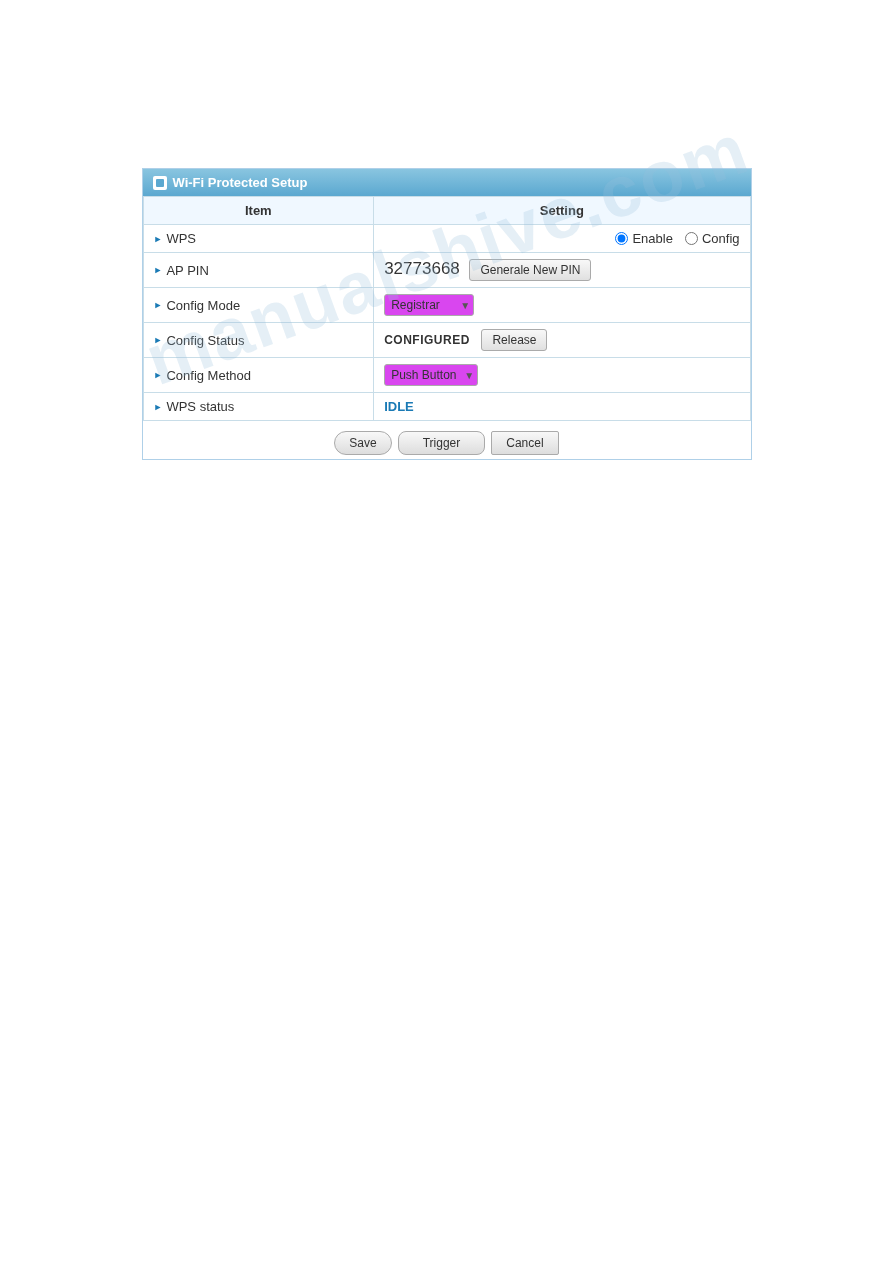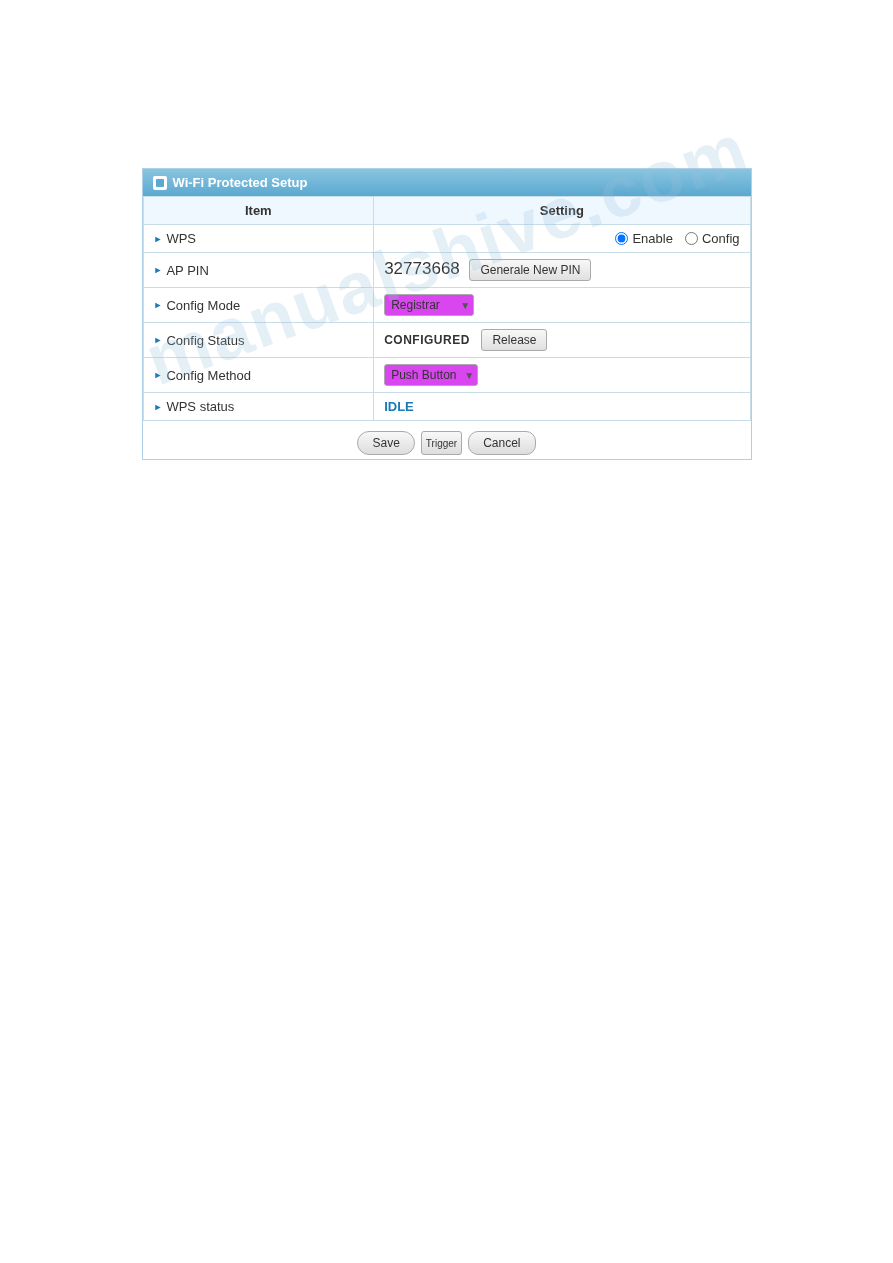--- a/index.html
+++ b/index.html
@@ -202,31 +202,31 @@
       border-radius: 12px;
       padding: 4px 14px;
       font-size: 12px;
       cursor: pointer;
       color: #333;
     }
 
     .btn-trigger {
       background: linear-gradient(to bottom, #f8f8f8, #ddd);
       border: 1px solid #aaa;
-      border-radius: 3px;
-      padding: 4px 4px;
-      font-size: 10px;
+      border-radius: 8px;
+      padding: 4px 24px;
+      font-size: 12px;
       cursor: pointer;
       color: #333;
     }
 
     .btn-cancel {
       background: linear-gradient(to bottom, #f8f8f8, #ddd);
       border: 1px solid #aaa;
-      border-radius: 10px;
+      border-radius: 2px;
       padding: 4px 14px;
       font-size: 12px;
       cursor: pointer;
       color: #333;
     }
   </style>
 </head>
 <body>
 
 <div class="page-wrapper">

